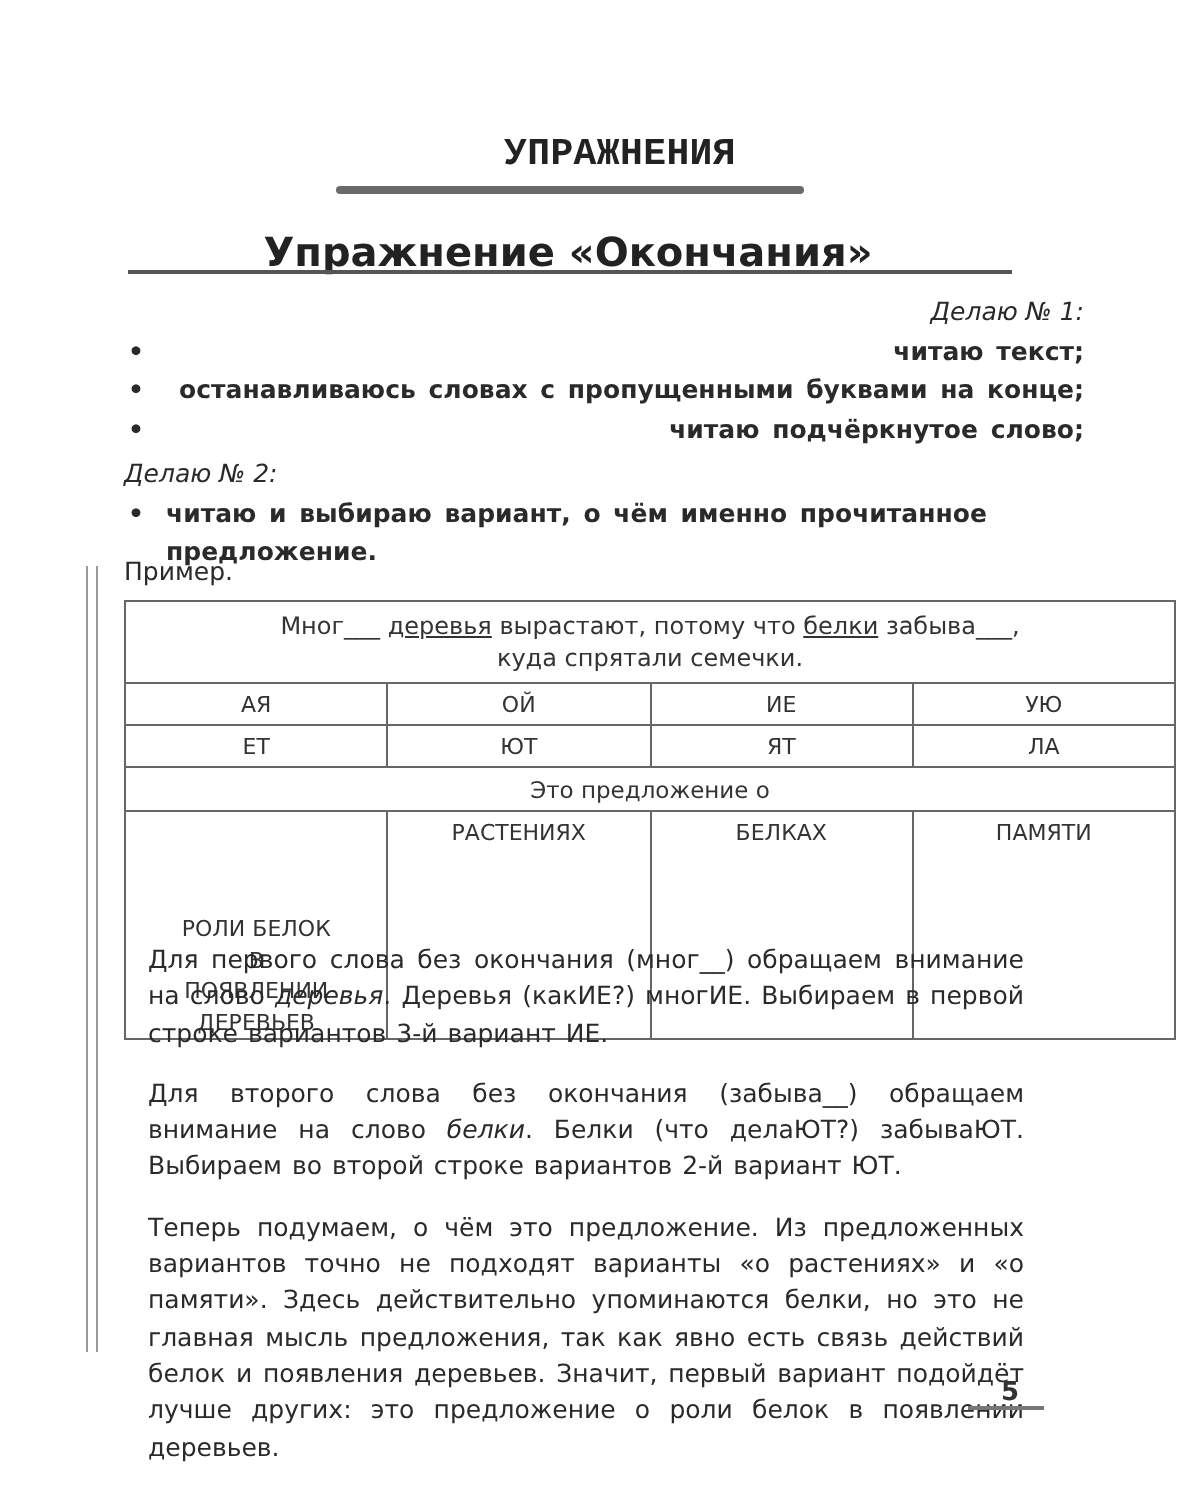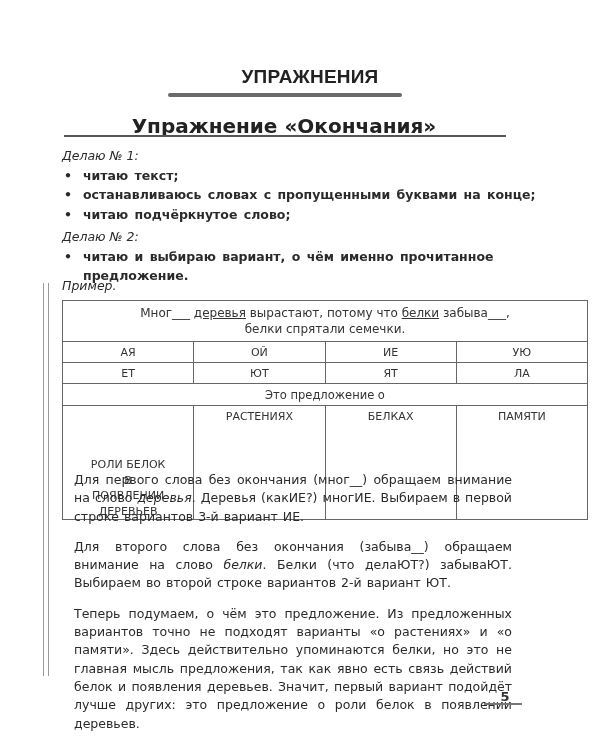--- a/index.html
+++ b/index.html
@@ -2,45 +2,45 @@
 <html><head>
   <meta charset="utf-8">
   <style>
     html, body { margin: 0; padding: 0; }
     body {
       width: 600px; height: 750px; background: #ffffff; position: relative;
       font-family: "DejaVu Sans", sans-serif; color: #2a2a2a; overflow: hidden;
     }
     .page-heading {
       position: absolute; left: 180px; top: 66px; width: 260px; text-align: center;
-      font-family: Liberation Sans, sans-serif; font-weight: bold; font-size: 19px; color: #222;
+      font-family: Liberation Mono, monospace; font-weight: bold; font-size: 19px; color: #222;
       letter-spacing: 0.2px;
     }
     .heading-rule {
       position: absolute; left: 168px; top: 93px; width: 234px; height: 4px;
       background: #6a6a6a; border-radius: 2px;
     }
     .exercise-title {
       position: absolute; left: 64px; top: 114px; width: 440px; text-align: center;
       font-weight: bold; font-size: 20px; color: #222;
     }
     .exercise-rule {
       position: absolute; left: 64px; top: 135px; width: 442px; height: 2px; background: #555;
     }
     .step { position: absolute; left: 62px; width: 480px; font-size: 12.5px; line-height: 19.5px; }
     .step-label { font-style: italic; }
     .step ul { list-style: none; margin: 0; padding: 0; }
     .step li { position: relative; padding-left: 21px; word-spacing: 2px; font-weight: bold; }
     .step li::before { content: "•"; position: absolute; left: 2px; top: 0; }
-    #step1 { top: 146px; }
+    #step1 { top: 146px; text-align: right; }
     #step2 { top: 227px; }
 
     .example-bar { position: absolute; left: 43px; top: 283px; width: 4px; height: 393px;
       border-left: 1px solid #999; border-right: 1px solid #999; }
-    .example-label { position: absolute; left: 62px; top: 278px; font-style: italic; font-size: 12.5px; }
+    .example-label { position: absolute; left: 62px; top: 278px; font-size: 12.5px; }
 
     .example-table {
       position: absolute; left: 62px; top: 300px; width: 526px; border-collapse: collapse;
       font-size: 11px; color: #333;
     }
     .example-table td { border: 1px solid #666; text-align: center; padding: 0; height: 20px; }
     .example-table .sentence-cell { font-size: 12px; line-height: 16px; padding: 3px 6px; height: 34px; }
     .example-table .caption-cell { font-size: 11.5px; height: 21px; }
     .example-table .answer-cell { vertical-align: top; height: 47px; line-height: 15.5px; padding-top: 3px; }
     .u { text-decoration: underline; }
@@ -84,21 +84,21 @@
 </div>
 
 <div class="example-bar"></div>
 <div class="example-label">Пример.</div>
 
 <table class="example-table">
   <tbody>
       <tr>
     <td colspan="4" class="sentence-cell">
       <span>Мног___ </span><span class="u">деревья</span><span> вырастают, потому что </span><span class="u">белки</span><span> забыва___,</span><br>
-      <span>белки спрятали семечки.</span>
+      <span>куда спрятали семечки.</span>
     </td>
   </tr>
   <tr>
     <td>АЯ</td>
     <td>ОЙ</td>
     <td>ИЕ</td>
     <td>УЮ</td>
   </tr>
   <tr>
     <td>ЕТ</td>

